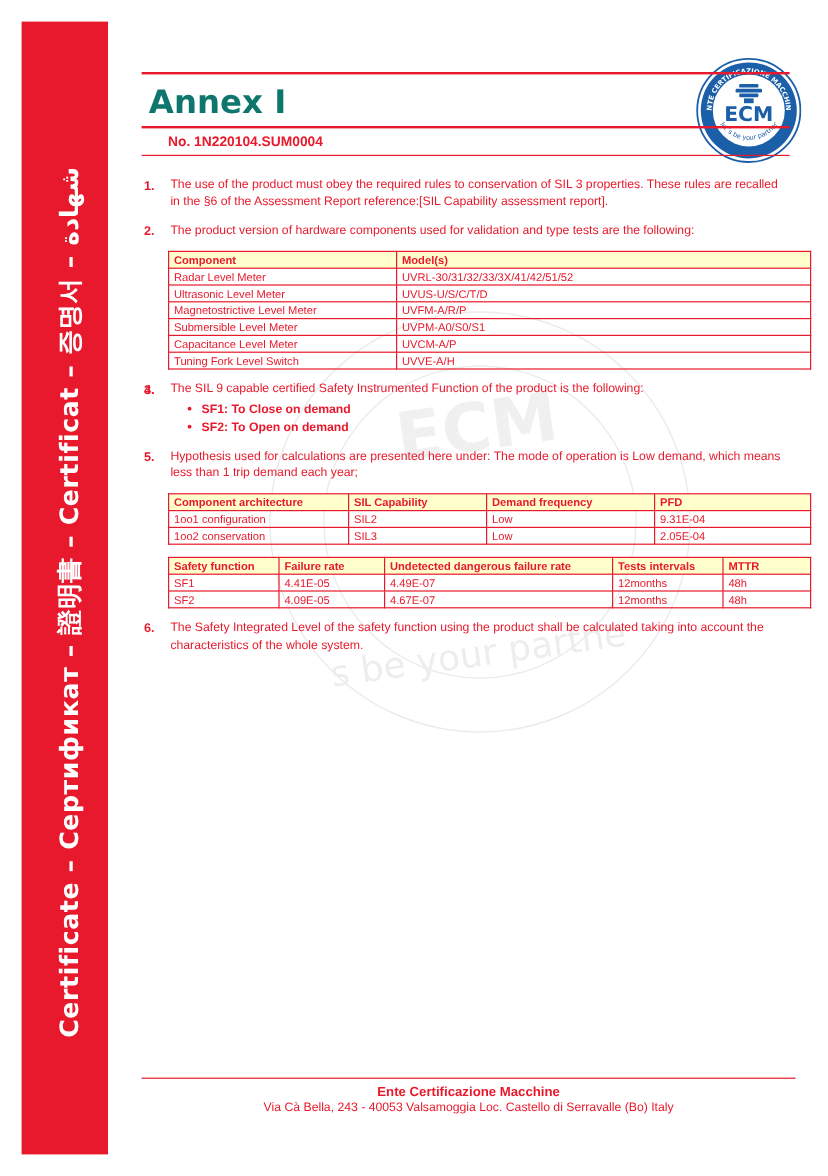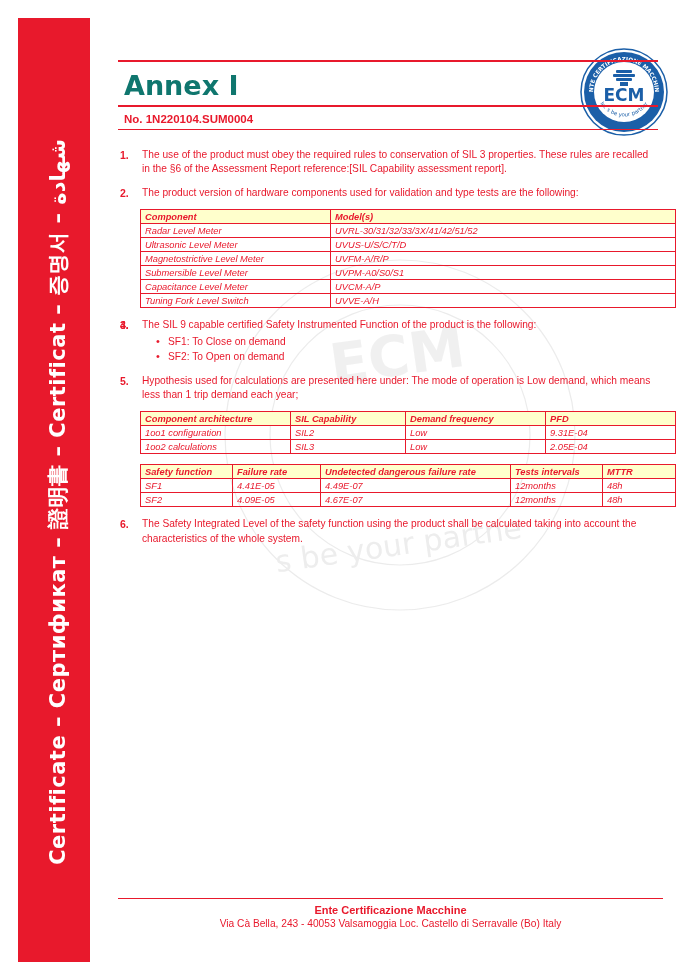--- a/index.html
+++ b/index.html
@@ -70,21 +70,21 @@
   }
   .title-rule-bottom {
     border-top: 2px solid #e8192c;
     width: 540px;
     margin: 2px 0 6px 0;
   }
   .docnumber {
     color: #e8192c;
     font-size: 11.5px;
     font-weight: bold;
-    margin: 0 0 2px 6px;
+    margin: 0 0 2px 22px;
   }
   .title-rule-bottom2 {
     border-top: 1.5px solid #e8192c;
     width: 540px;
     margin: 4px 0 18px 0;
   }
 
   
   .logo {
     position: absolute;
@@ -108,20 +108,21 @@
     position: absolute;
     left: 2px;
     top: 0;
     font-weight: bold;
     font-size: 10.5px;
   }
   .bullets {
     margin: 2px 0 0 14px;
     padding: 0;
     list-style: none;
+    font-weight: bold;
   }
   .bullets li {
     position: relative;
     padding-left: 12px;
     line-height: 1.45;
   }
   .bullets li:before {
     content: "\2022";
     position: absolute;
     left: 0;
@@ -130,21 +131,20 @@
   }
 
   
   table.doc {
     border-collapse: collapse;
     width: 536px;
     margin: 5px 0 10px 22px;
     font-size: 9.3px;
     color: #e8192c;
     table-layout: fixed;
-    font-style: italic;
   }
   table.doc th, table.doc td {
     border: 1px solid #e8192c;
     padding: 1.5px 4px;
     text-align: left;
     vertical-align: middle;
     white-space: nowrap;
     overflow: hidden;
   }
   table.doc th {
@@ -327,21 +327,21 @@
         </tr>
       </thead>
       <tbody>
         <tr>
           <td>1oo1 configuration</td>
           <td>SIL2</td>
           <td>Low</td>
           <td>9.31E-04</td>
         </tr>
         <tr>
-          <td>1oo2 calculations</td>
+          <td>1oo2 conservation</td>
           <td>SIL3</td>
           <td>Low</td>
           <td>2.05E-04</td>
         </tr>
       </tbody>
     </table>
 
     <table class="doc">
       <colgroup>
           <col style="width:92px">

